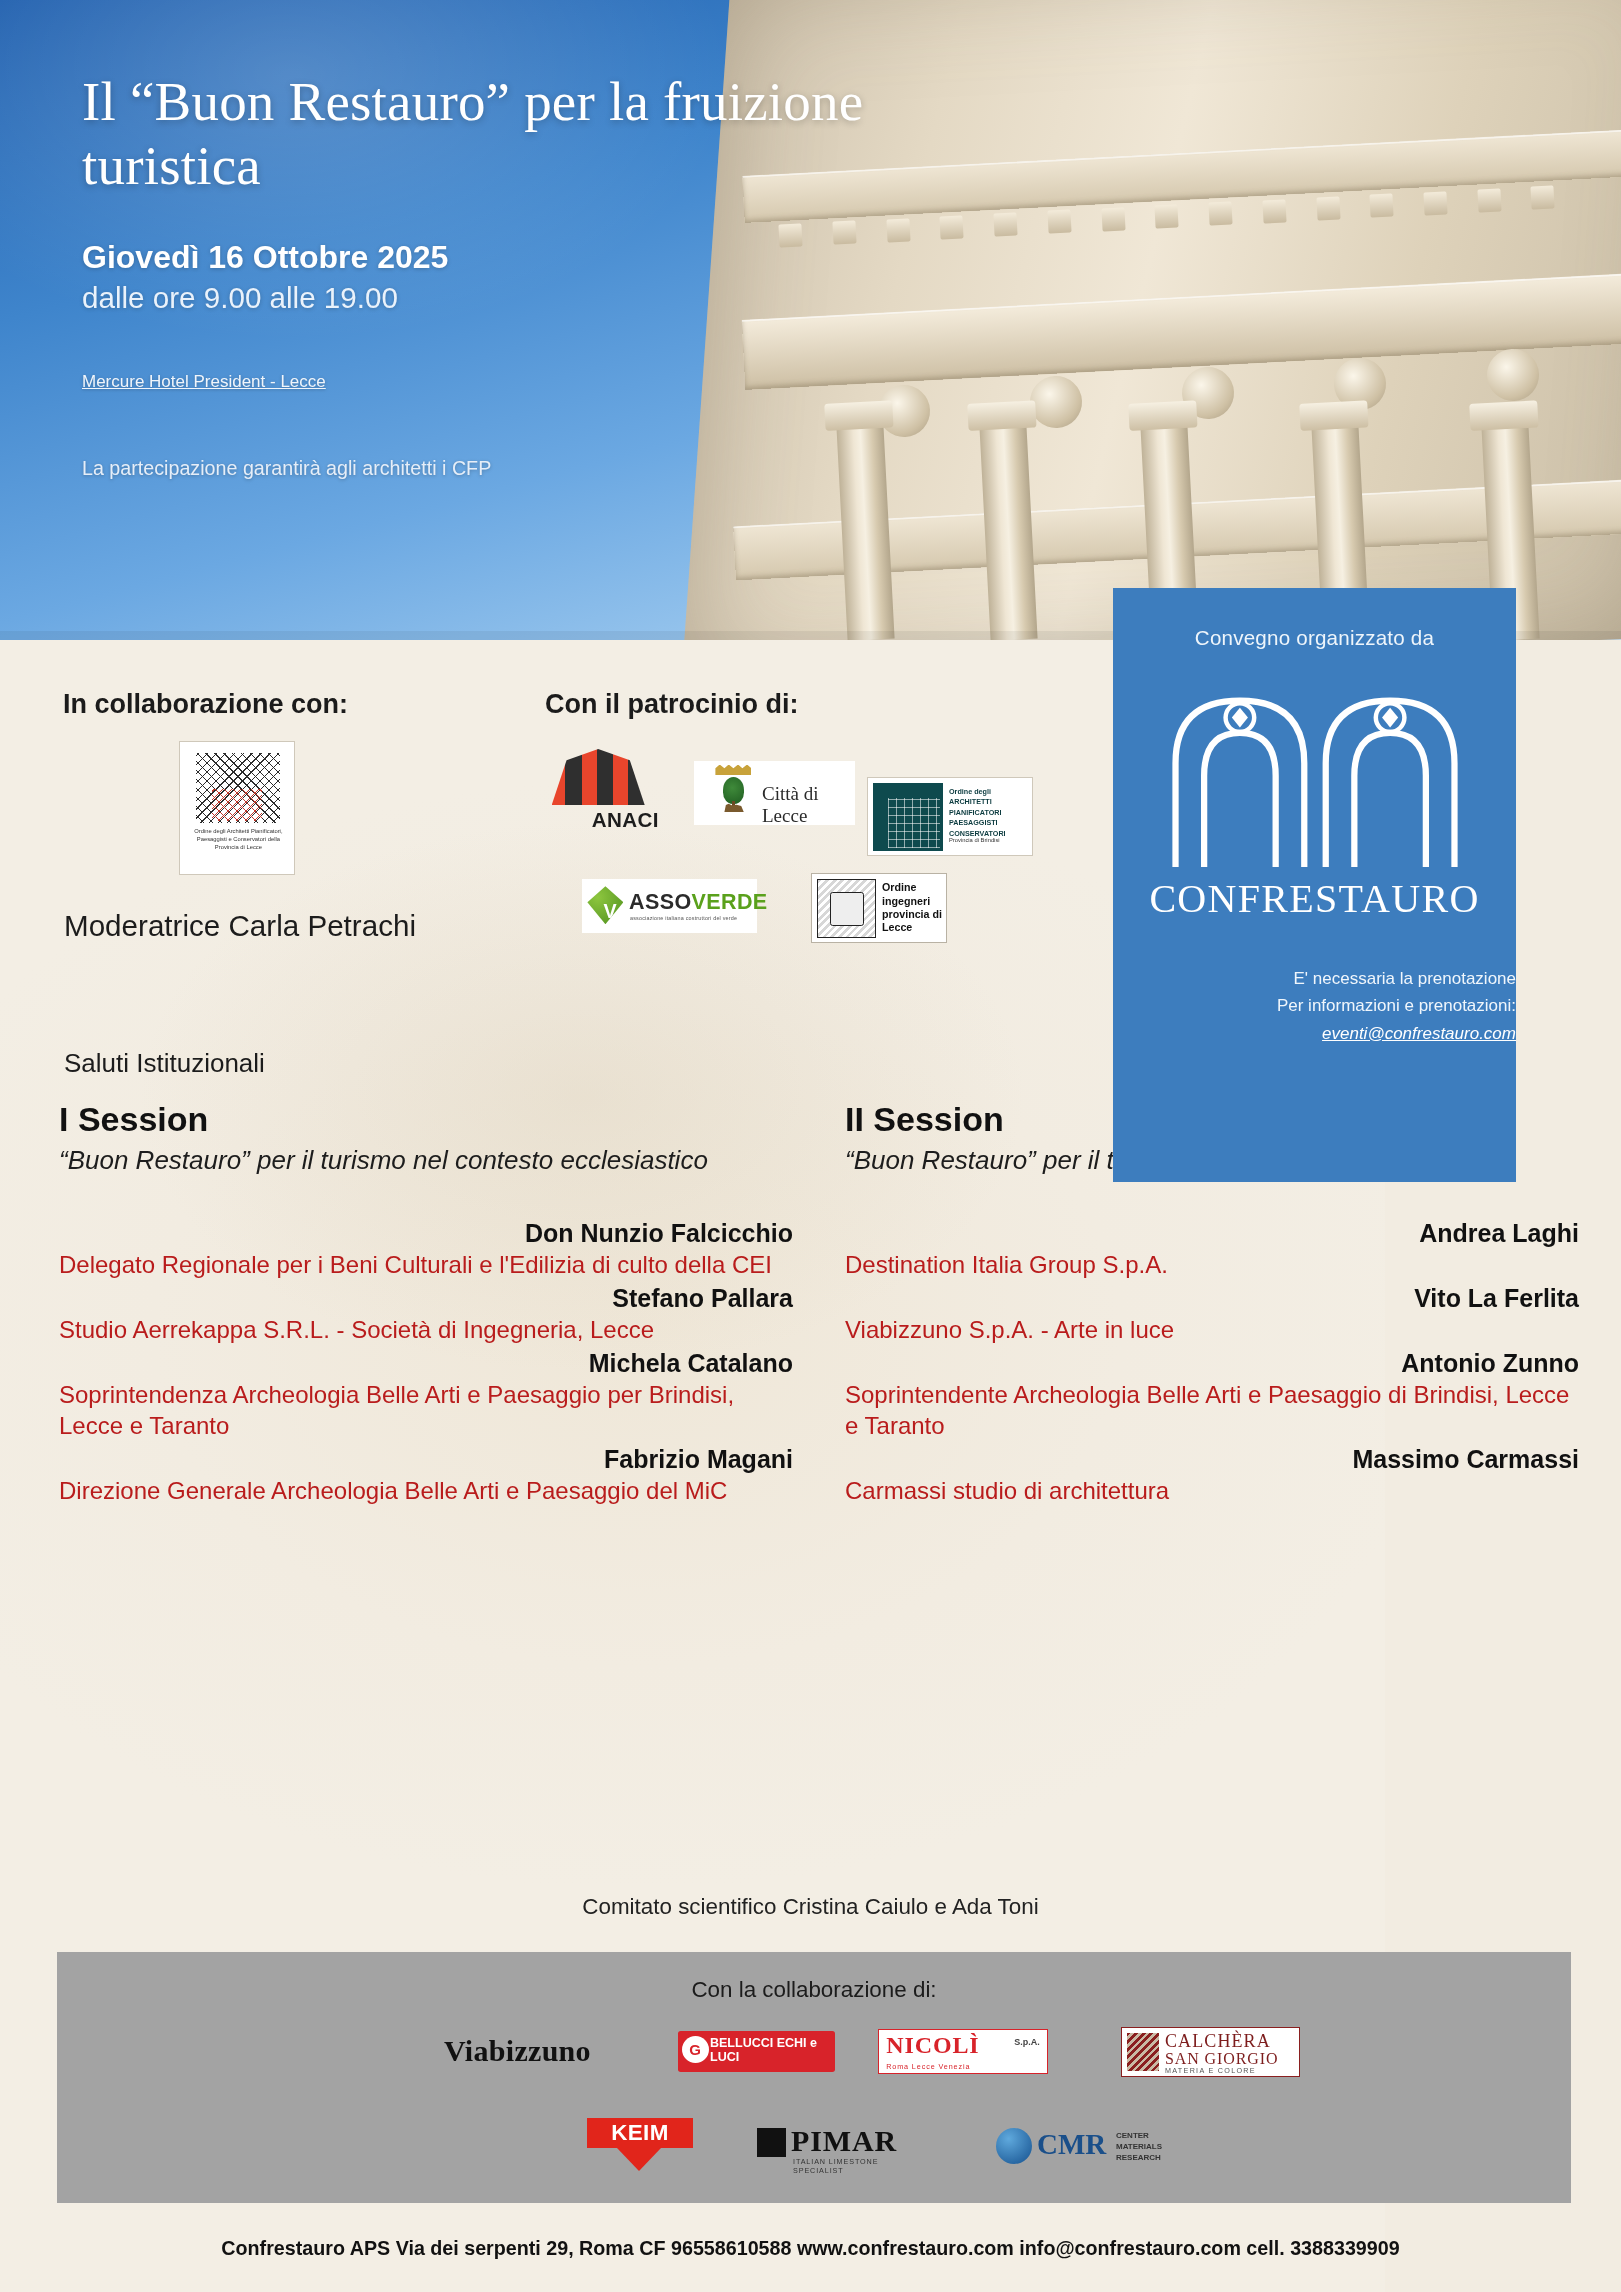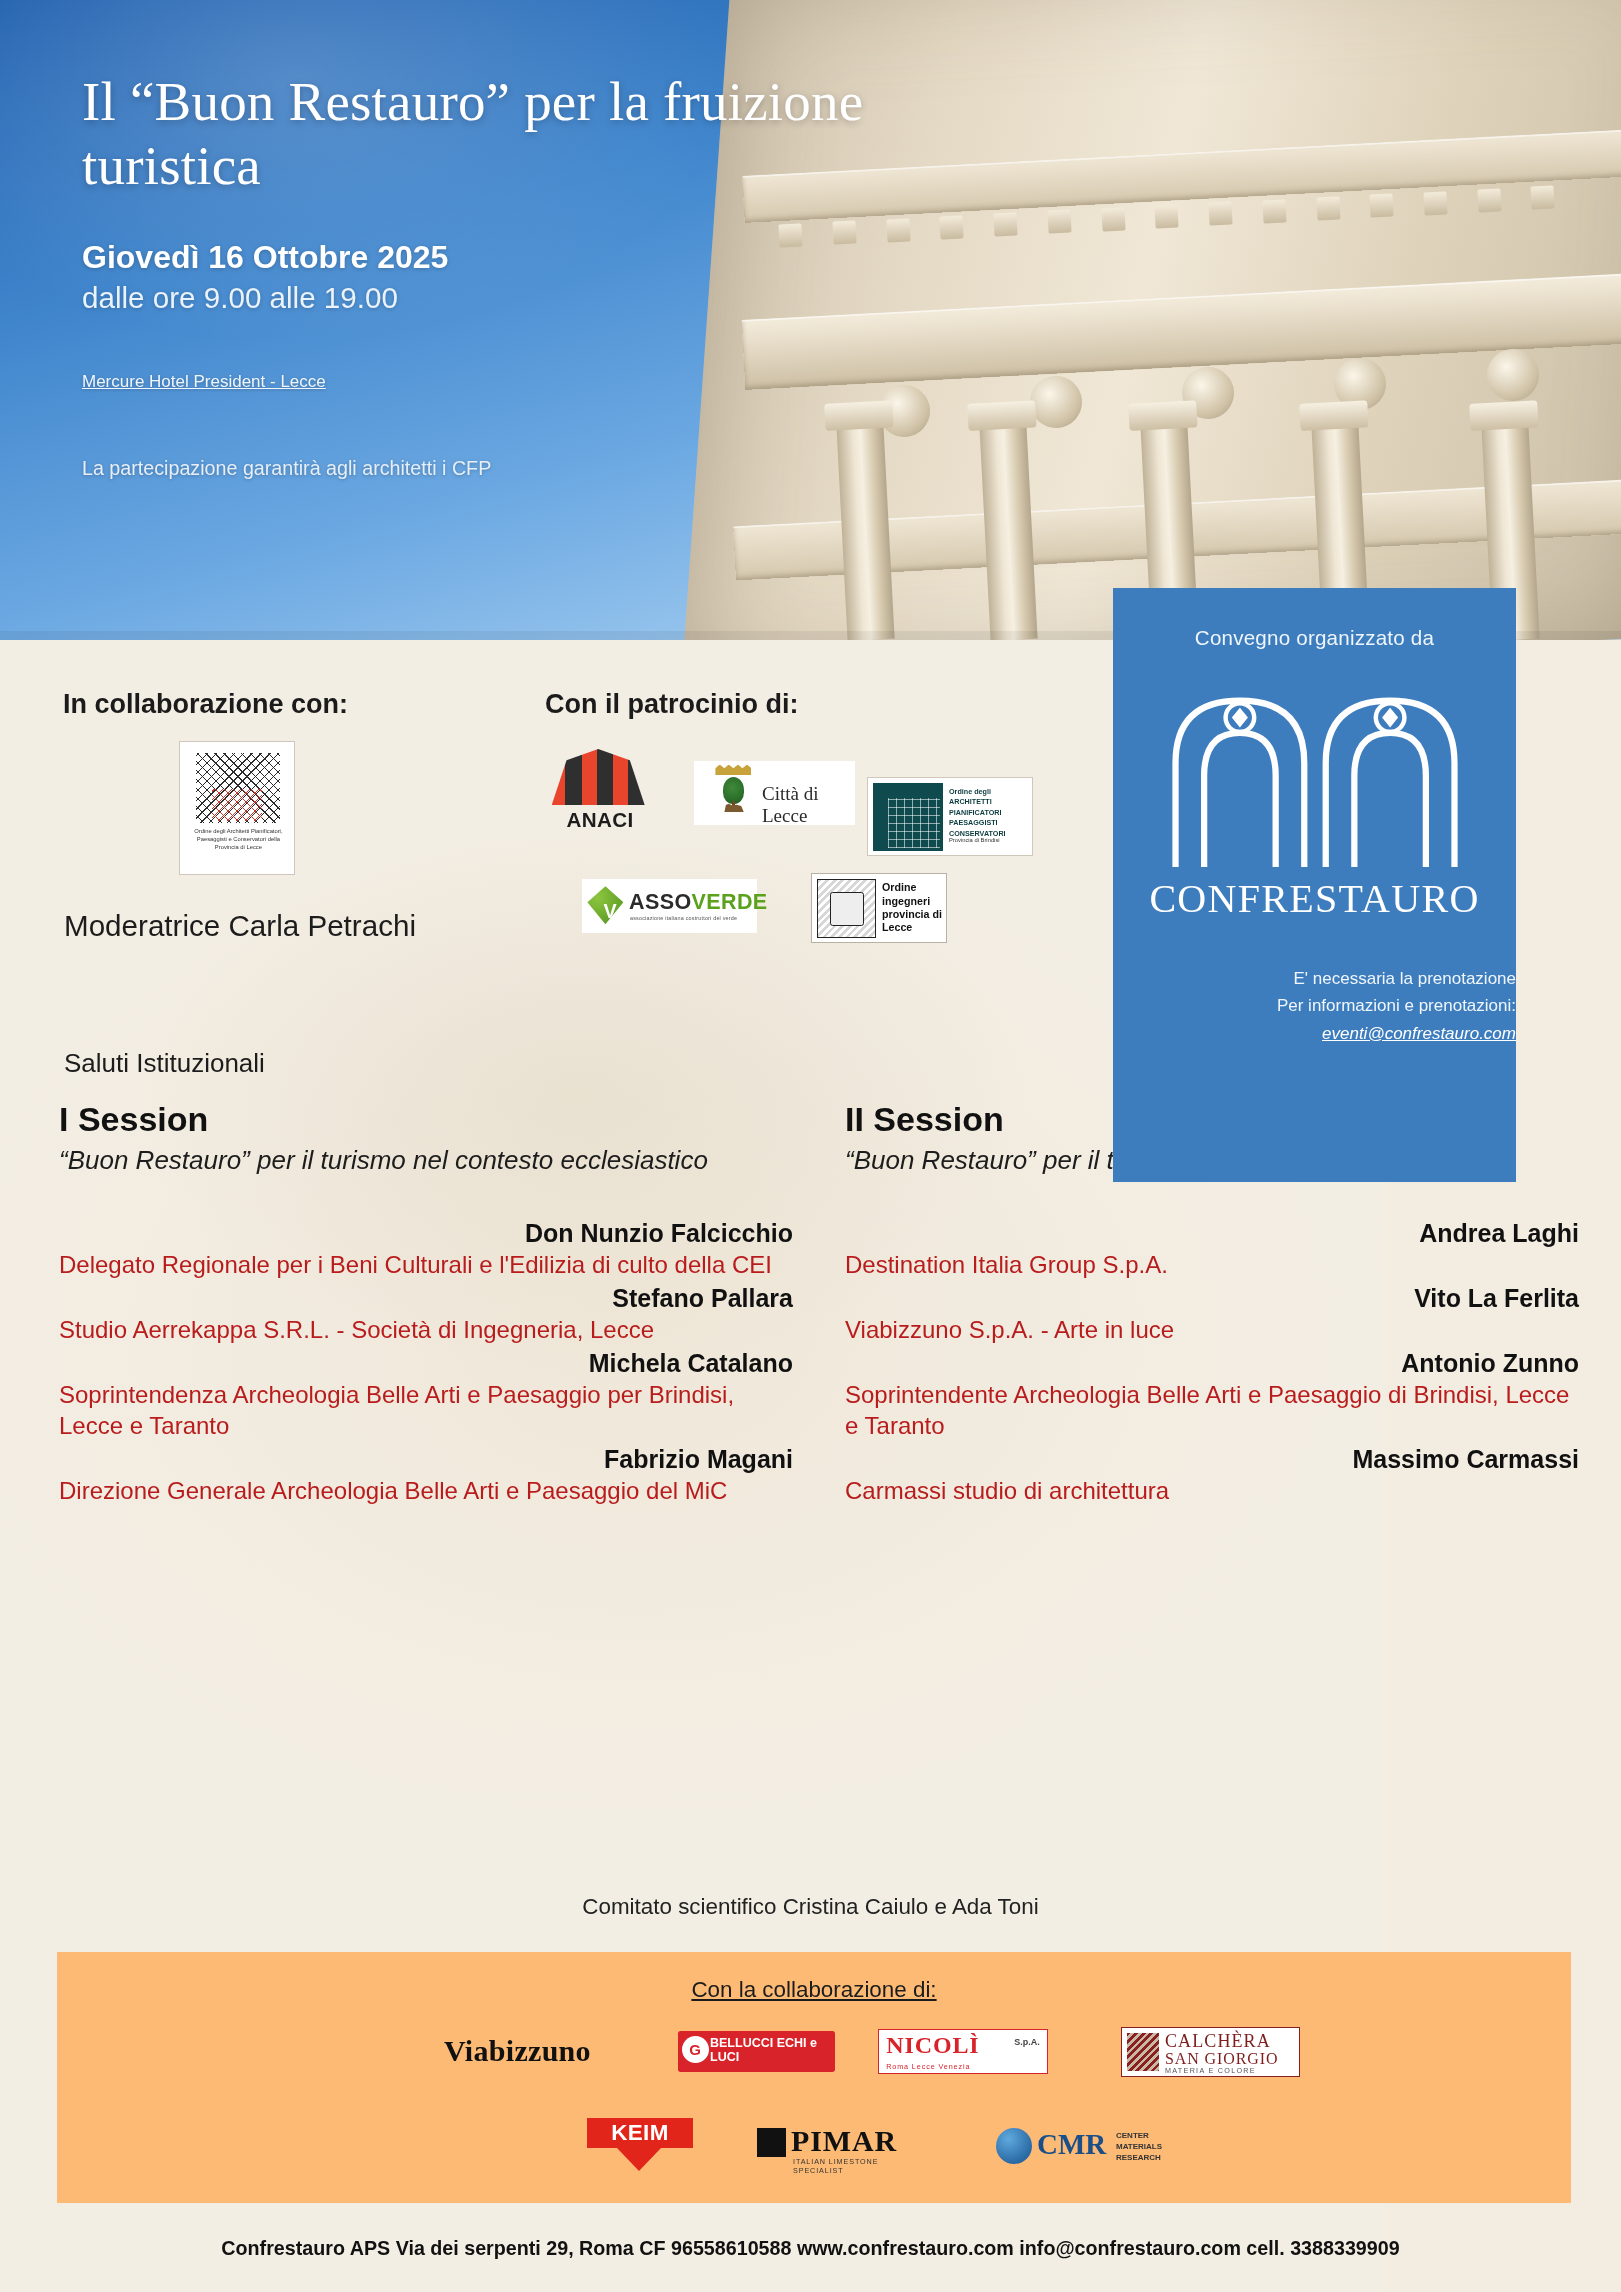--- a/index.html
+++ b/index.html
@@ -133,21 +133,21 @@
       repeating-linear-gradient(45deg, transparent 0 5.4px, #c0392b 5.4px 6.3px),
       repeating-linear-gradient(-45deg, transparent 0 5.4px, #c0392b 5.4px 6.3px);
   }
   .oappc-txt { position:absolute; left:5.4px; top:86px; width:106px; text-align:center;
     font-size:5.8px; line-height:1.35; color:#333; }
   .anaci { position:absolute; left:541px; top:749px; width:118px; height:104px; }
   .anaci-fan { position:absolute; left:10.7px; top:0; width:93px; height:56px;
     background:linear-gradient(90deg,#e8452c 0 14%, #2f2f2f 14% 32%, #e8452c 32% 48%, #2f2f2f 48% 66%, #e8452c 66% 82%, #2f2f2f 82% 100%);
     clip-path:polygon(0 100%, 16% 20%, 50% 0, 84% 20%, 100% 100%);
   }
-  .anaci-txt { position:absolute; left:0; top:59px; width:118px; text-align:center;
+  .anaci-txt { position:absolute; left:0; top:59px; width:118px; text-align:right;
     font-size:20.6px; font-weight:700; color:#1d1d1d; letter-spacing:0.4px; }
 
   .logo-lecce { left:694px; top:761px; width:161px; height:64px; background:#fff; border:none; }
   .lecce-crest { position:absolute; left:16px; top:1.8px; width:47px; height:59px; }
   .crest-crown { position:absolute; left:5.4px; top:1.8px; width:36px; height:10.7px;
     background:#c8a23a; clip-path:polygon(0 100%,0 35%,12% 0,25% 35%,37% 0,50% 35%,63% 0,75% 35%,88% 0,100% 35%,100% 100%); }
   .crest-tree { position:absolute; left:12.5px; top:14.3px; width:21.5px; height:27px; border-radius:50% 50% 45% 45%;
     background:radial-gradient(circle at 45% 40%, #3f8a3a, #1e5b20); }
   .crest-trunk { position:absolute; left:21.5px; top:38px; width:3.6px; height:10.7px; background:#6b4a24; }
   .crest-wolf { position:absolute; left:14.3px; top:39px; width:19.7px; height:10.7px; background:#7a5a2e;
@@ -208,22 +208,21 @@
   .speaker { margin-bottom:1.8px; }
   .sp-name { font-size:25px; font-weight:700; color:#111; line-height:1.28;text-align:right; }
   .sp-role { font-size:24px; color:#b91c1c; line-height:1.3; margin-bottom:1.8px; }
 
   .comitato { position:absolute; left:0; top:1894px; width:1621px; text-align:center;
               font-size:22.4px; color:#222; }
 
   
   .sponsors {
     position:absolute; left:57px; top:1952px; width:1514px; height:251px;
-    background:#fdba74;
-    text-decoration:underline;
+    background:#a3a3a3;
   }
   .sponsor-head { text-align:center; margin-top:25px; font-size:22.4px; color:#1c1c1c; }
   .sp-item { position:absolute; }
 
   .viab { left:387px; top:82px; font-family:"Liberation Serif", serif; font-weight:700;
           font-size:30px; color:#111; letter-spacing:0.3px; }
   .bellucci { left:621px; top:79px; width:157px; height:41px; background:#d8232a; border-radius:2.7px;
               color:#fff; font-size:12.5px; font-weight:700; line-height:1.15; padding:4.5px 5.4px 0 32px; }
   .bellucci-badge { position:absolute; left:3.6px; top:5.4px; width:27px; height:27px; border-radius:50%;
                     background:#fff; color:#d8232a; font-size:15px; font-weight:700; text-align:center; line-height:27px; }

